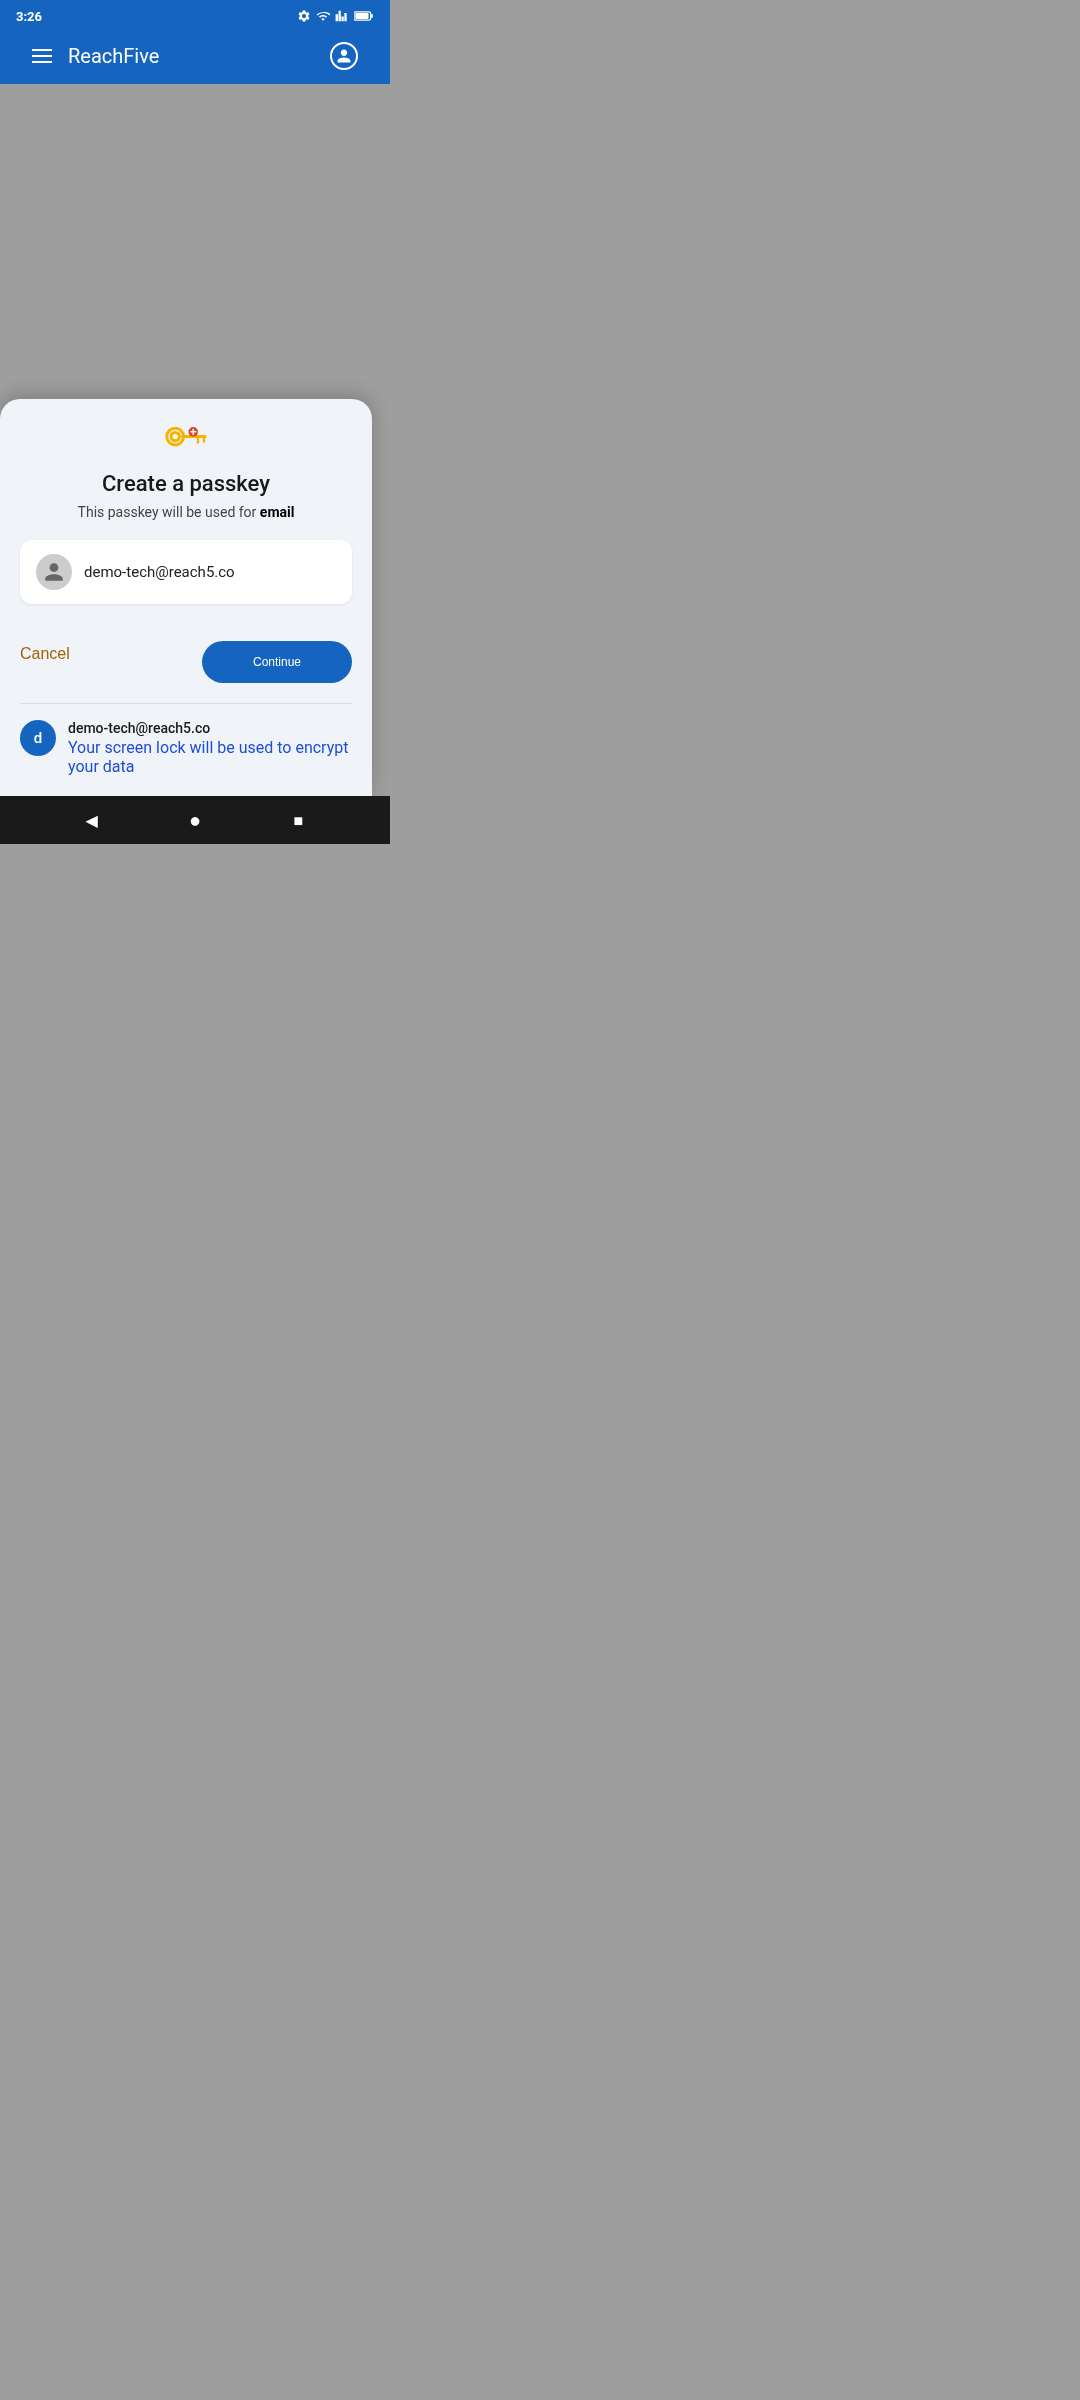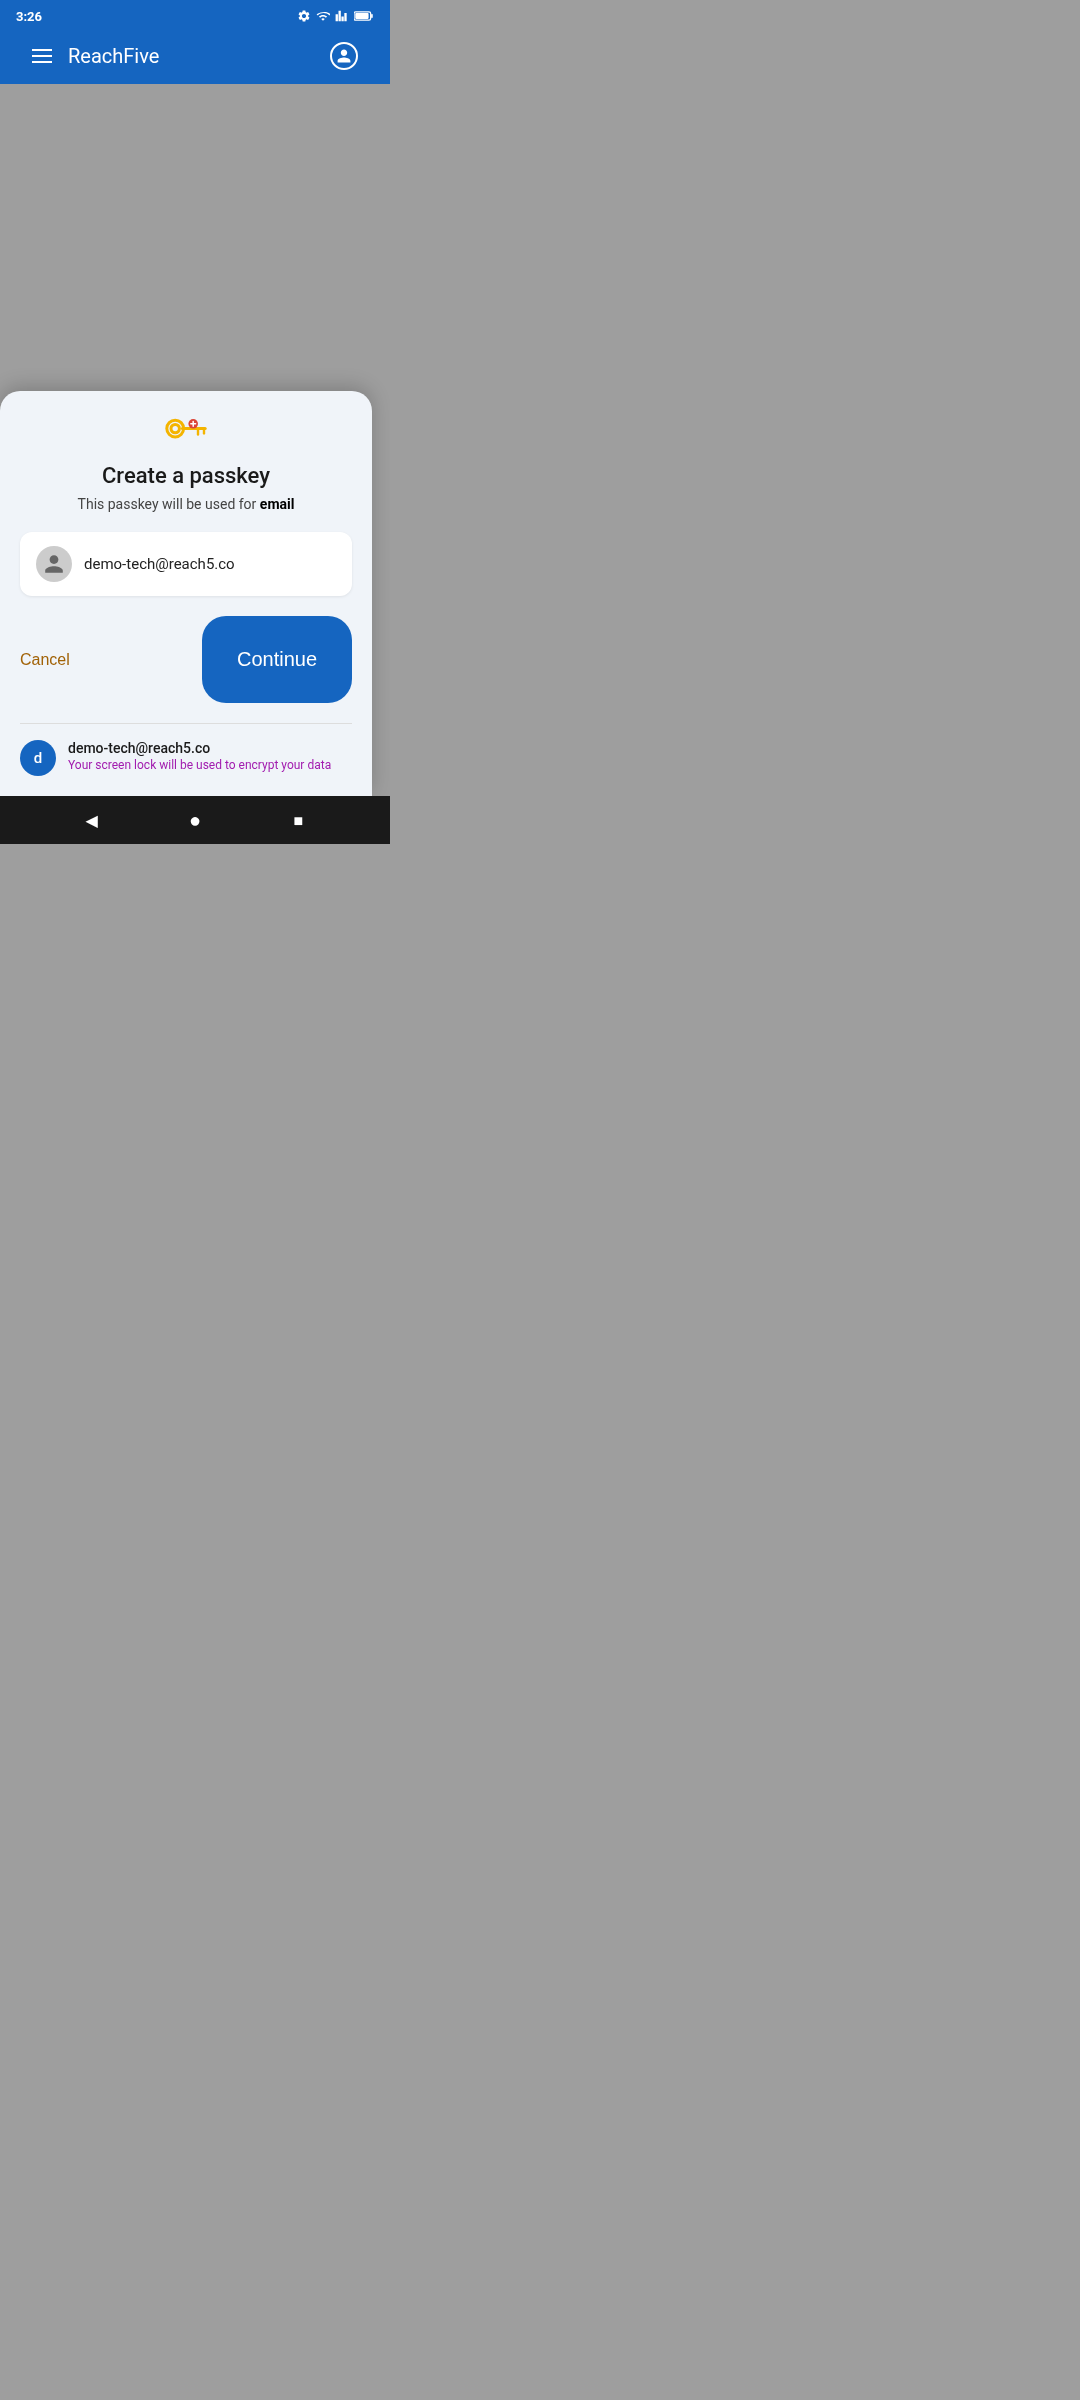--- a/index.html
+++ b/index.html
@@ -245,25 +245,26 @@
       font-weight: 500;
       cursor: pointer;
       padding: 12px 0;
     }
 
     .btn-continue {
       background: #1565c0;
       color: white;
       border: none;
       border-radius: 24px;
-      padding: 32px 32px;
-      font-size: 20px;
+      padding: 14px 32px;
+      font-size: 12px;
       font-weight: 500;
       cursor: pointer;
       min-width: 150px;
+      margin-top: 17px;
     }
 
     .divider {
       height: 1px;
       background: #ddd;
       margin-bottom: 16px;
     }
 
     
     .footer-account {
@@ -291,22 +292,22 @@
       flex-direction: column;
     }
 
     .footer-account-email {
       font-size: 14px;
       font-weight: 500;
       color: #1a1a1a;
     }
 
     .footer-account-desc {
-      font-size: 12px;
-      color: #a21caf;
+      font-size: 16px;
+      color: #1d4ed8;
       margin-top: 2px;
     }
 
     
     .nav-bar {
       position: absolute;
       bottom: 0;
       left: 0;
       right: 0;
       height: 48px;

